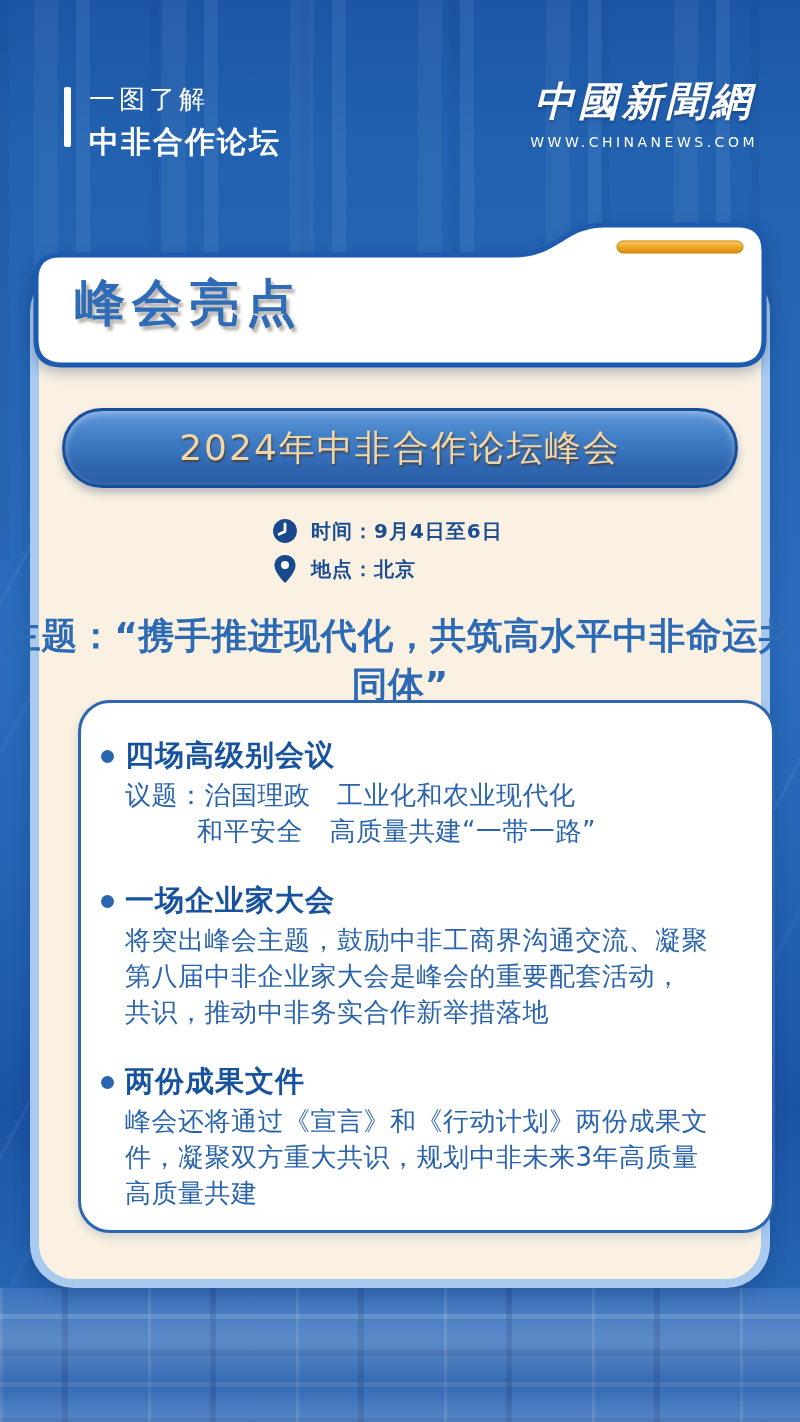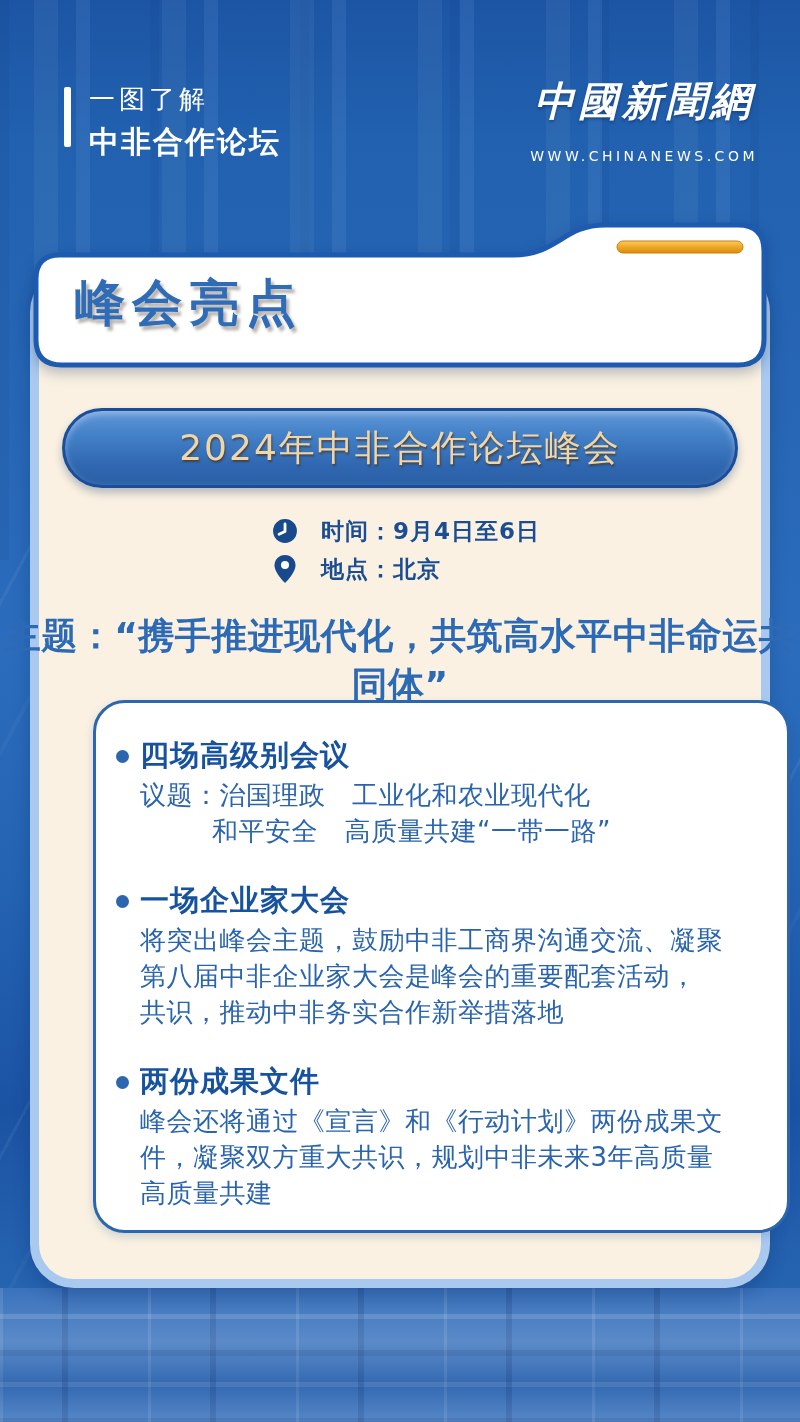--- a/index.html
+++ b/index.html
@@ -36,21 +36,21 @@
   .brand-tagline{font-size:26px;letter-spacing:4px;font-weight:500;}
   .brand-title{font-size:30px;font-weight:bold;letter-spacing:2px;margin-top:5px;}
 
   
   .logo{position:absolute;right:42px;top:74px;text-align:center;color:#fff;}
   .logo-script{
     font-family:Liberation Mono, monospace;
     font-style:italic;font-weight:bold;font-size:40px;letter-spacing:4px;
     text-shadow:0 2px 3px rgba(10,35,80,.45);white-space:nowrap;
   }
-  .logo-url{font-size:14px;letter-spacing:3.5px;margin-top:19px;font-weight:500;}
+  .logo-url{font-size:14px;letter-spacing:3.5px;margin-top:5px;font-weight:500;}
 
   
   .main-card{
     position:absolute;left:30px;top:268px;width:740px;height:1020px;
     box-sizing:border-box;background:#faf1e2;
     border:9px solid #a9c9ef;border-radius:44px;
     box-shadow:0 8px 16px rgba(10,40,90,.25);
   }
 
   
@@ -70,32 +70,32 @@
     box-shadow:inset 0 3px 7px rgba(255,255,255,.35),0 5px 9px rgba(10,40,90,.28);
     display:flex;align-items:center;justify-content:center;
   }
   .pill-label{
     font-size:36px;font-weight:normal;color:#f0d5a6;letter-spacing:2px;
     text-shadow:1px 2px 2px rgba(75,40,5,.6);
   }
 
   
   .info{position:absolute;left:271px;top:512px;color:#1b4d92;}
-  .info-row{display:flex;align-items:center;height:38px;font-size:23px;font-weight:bold;letter-spacing:1px;gap:10px;}
+  .info-row{display:flex;align-items:center;height:38px;font-size:20px;font-weight:bold;letter-spacing:1px;}
   .info-icon{width:27px;height:30px;margin-right:13px;display:flex;align-items:center;justify-content:center;}
 
   
   .theme-line{
     position:absolute;left:0;top:612px;width:800px;text-align:center;
     font-size:36px;font-weight:bold;color:#2d6ab5;letter-spacing:.5px;
   }
 
   
   .detail-card{
-    position:absolute;left:93px;top:700px;width:697px;height:533px;box-sizing:border-box;
+    position:absolute;left:78px;top:700px;width:697px;height:533px;box-sizing:border-box;
     background:#ffffff;border:3px solid #2b66ae;border-radius:32px;
     padding:32px 26px 0 20px;
     box-shadow:0 4px 10px rgba(25,70,140,.18);
   }
   .section{margin-bottom:31px;}
   .sec-head{display:flex;align-items:center;font-size:29px;font-weight:bold;color:#17529f;height:42px;letter-spacing:1px;}
   .dot{width:13px;height:13px;border-radius:50%;background:#2b66ae;margin-right:11px;flex:0 0 auto;}
   .sec-body{margin-left:24px;color:#2a64ad;font-size:26px;line-height:36px;letter-spacing:.5px;}
   .sec-body .line{white-space:nowrap;}
   .line.indent{padding-left:72px;}

